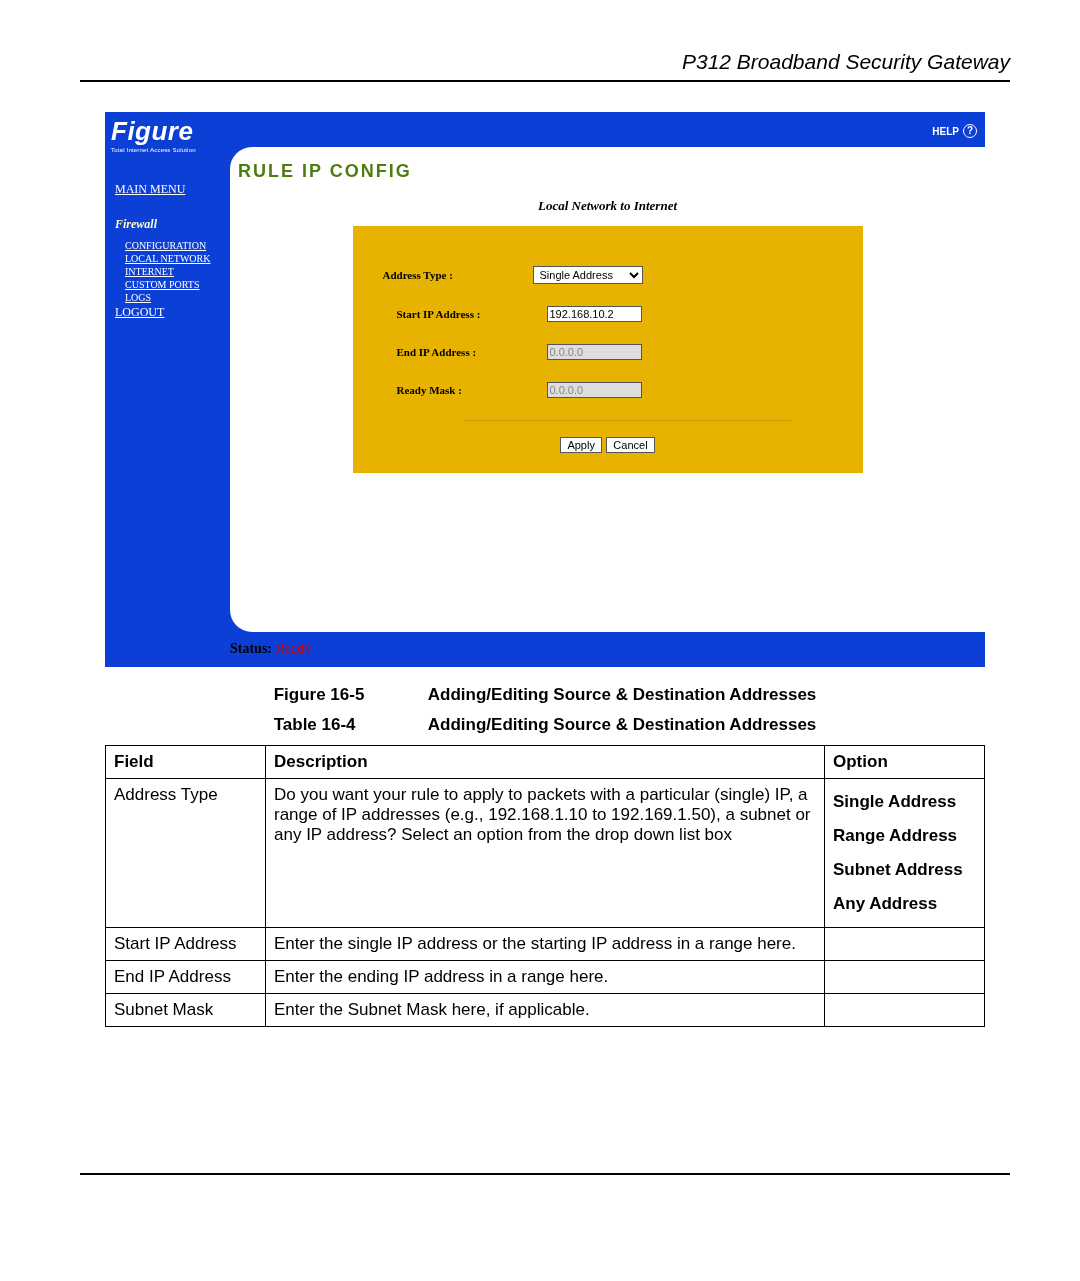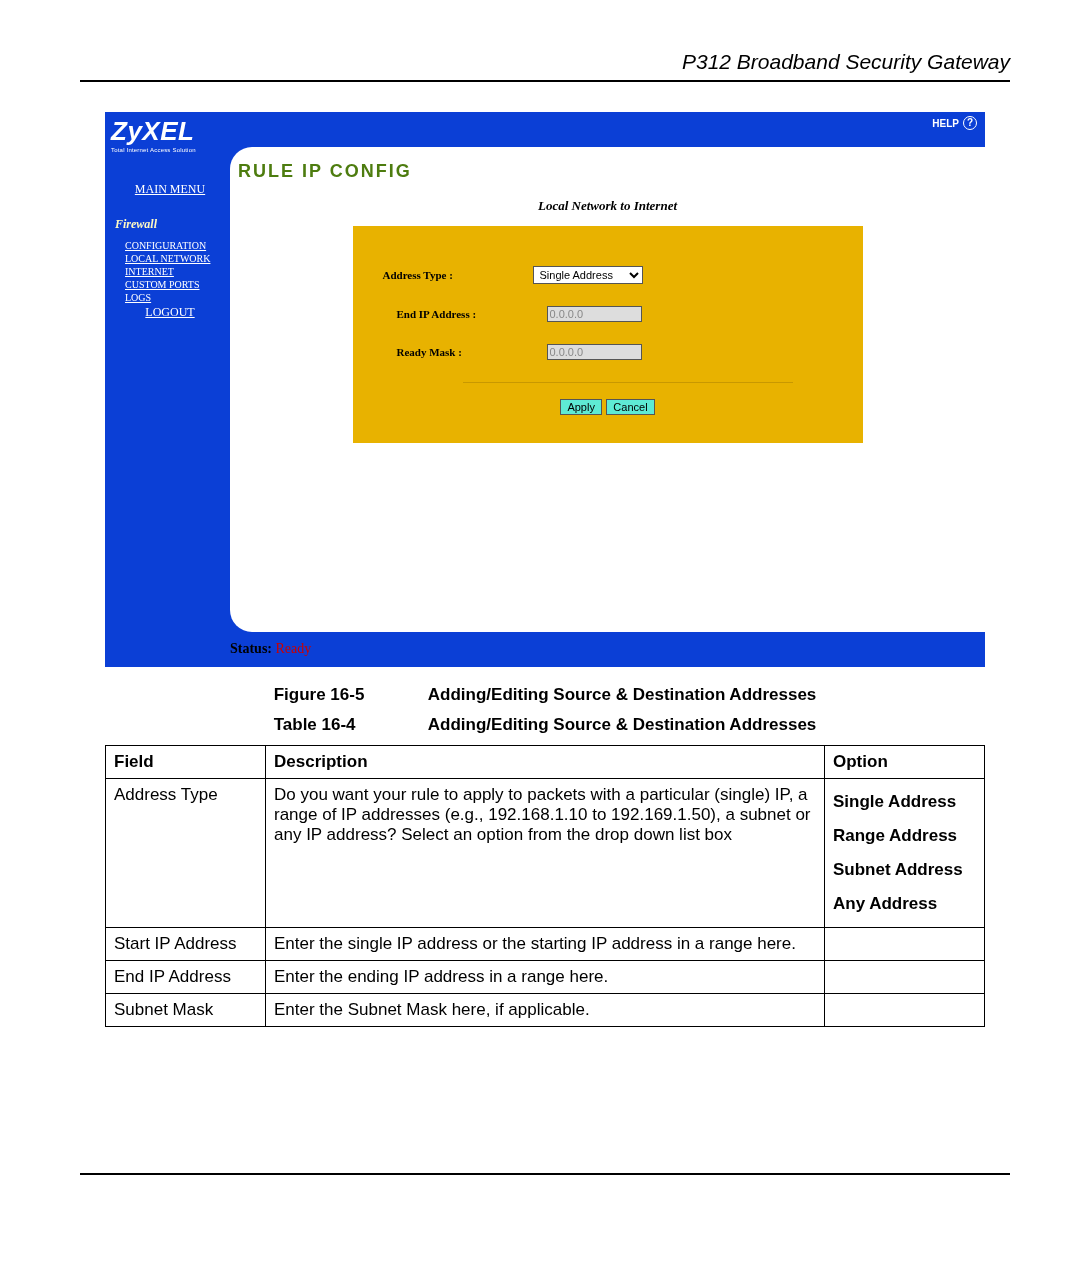--- a/index.html
+++ b/index.html
@@ -27,21 +27,21 @@
   .app-frame {
     width: 880px;
     height: 555px;
     background: #0b3fd6;
     position: relative;
     margin: 0 auto 18px auto;
     overflow: hidden;
   }
   .help-badge {
     position: absolute;
-    top: 4px; right: 8px;
+    top: 12px; right: 8px;
     color: #fff;
     font-size: 10px;
     font-weight: bold;
     display: flex;
     align-items: center;
     gap: 4px;
   }
   .help-badge .qmark {
     display: inline-block;
     width: 14px; height: 14px;
@@ -67,21 +67,20 @@
     width: 110px;
   }
   .sb-link {
     color: #fff;
     font-size: 12px;
     text-decoration: underline;
     display: block;
     margin-bottom: 6px;
     font-family: "Times New Roman", serif;
     cursor: pointer;
-    text-align: center;
   }
   .sb-section {
     color: #fef9c3;
     font-size: 12px;
     font-weight: bold;
     font-style: italic;
     margin-top: 20px;
     margin-bottom: 8px;
     font-family: "Times New Roman", serif;
   }
@@ -122,21 +121,21 @@
     font-weight: bold;
     font-size: 13px;
     margin-top: 16px;
     margin-bottom: 6px;
   }
 
   .form-box {
     background: #e8b200;
     width: 510px;
     margin: 12px auto;
-    padding: 40px 30px 28px 30px;
+    padding: 40px 30px 20px 30px;
   }
   .form-row {
     display: flex;
     align-items: center;
     margin-bottom: 22px;
   }
   .form-label {
     width: 150px;
     color: #000;
     font-size: 11px;
@@ -157,21 +156,21 @@
     border: none;
     border-top: 1px solid #c89800;
     margin: 4px 40px 14px 80px;
   }
   .btn-row {
     text-align: center;
   }
   .btn-row button {
     font-size: 11px;
     padding: 1px 6px;
-    background: #5eead4;
+    background: #ffffff;
     border: 1px solid #555;
     font-family: Arial, sans-serif;
     cursor: pointer;
   }
 
   .status-bar {
     position: absolute;
     left: 125px;
     bottom: 10px;
     font-size: 14px;
@@ -226,21 +225,21 @@
 <body>
 
 <div class="page">
 
   <div class="header-title">P312  Broadband Security Gateway</div>
   <hr class="top-rule">
 
   <div class="app-frame">
 
     <div class="logo">
-      <div class="logo-main">ZyXEL</div>
+      <div class="logo-main">Figure</div>
       <div class="logo-sub">Total Internet Access Solution</div>
     </div>
 
     <div class="help-badge">
       <span>HELP</span>
       <span class="qmark">?</span>
     </div>
 
     <div class="sidebar">
       <a class="sb-link">MAIN MENU</a>
@@ -256,20 +255,24 @@
     <div class="content-panel">
       <div class="panel-title">RULE IP CONFIG</div>
       <div class="panel-subtitle">Local Network to Internet</div>
 
       <div class="form-box">
         <div class="form-row">
           <span class="form-label">Address Type :</span>
           <select>
             <option>Single Address</option>
           </select>
+        </div>
+        <div class="form-row">
+          <span class="form-label" style="margin-left:14px;">Start IP Address :</span>
+          <input type="text" value="192.168.10.2" style="">
         </div>
         <div class="form-row">
           <span class="form-label" style="margin-left:14px;">End IP Address :</span>
           <input type="text" class="disabled-input" value="0.0.0.0" style="">
         </div>
         <div class="form-row">
           <span class="form-label" style="margin-left:14px;">Ready Mask :</span>
           <input type="text" class="disabled-input" value="0.0.0.0" style="">
         </div>
         <hr class="form-divider">

